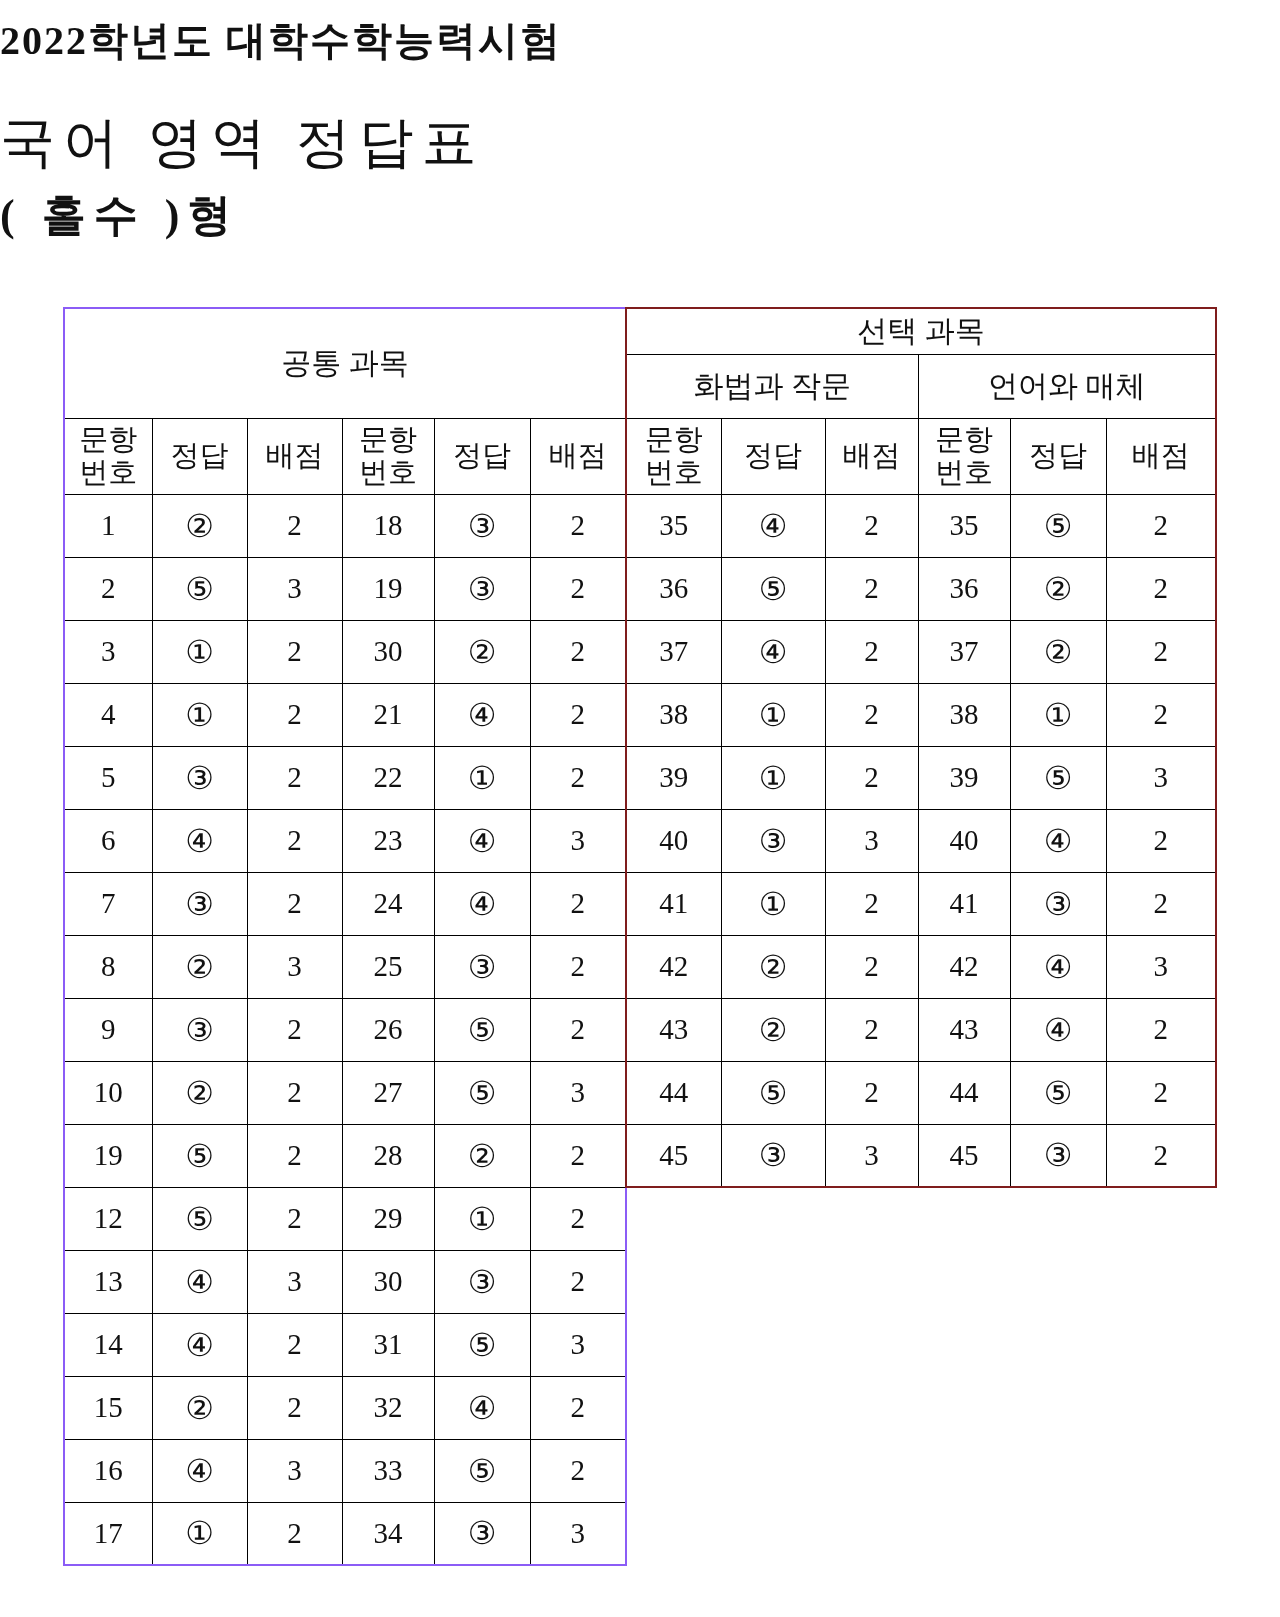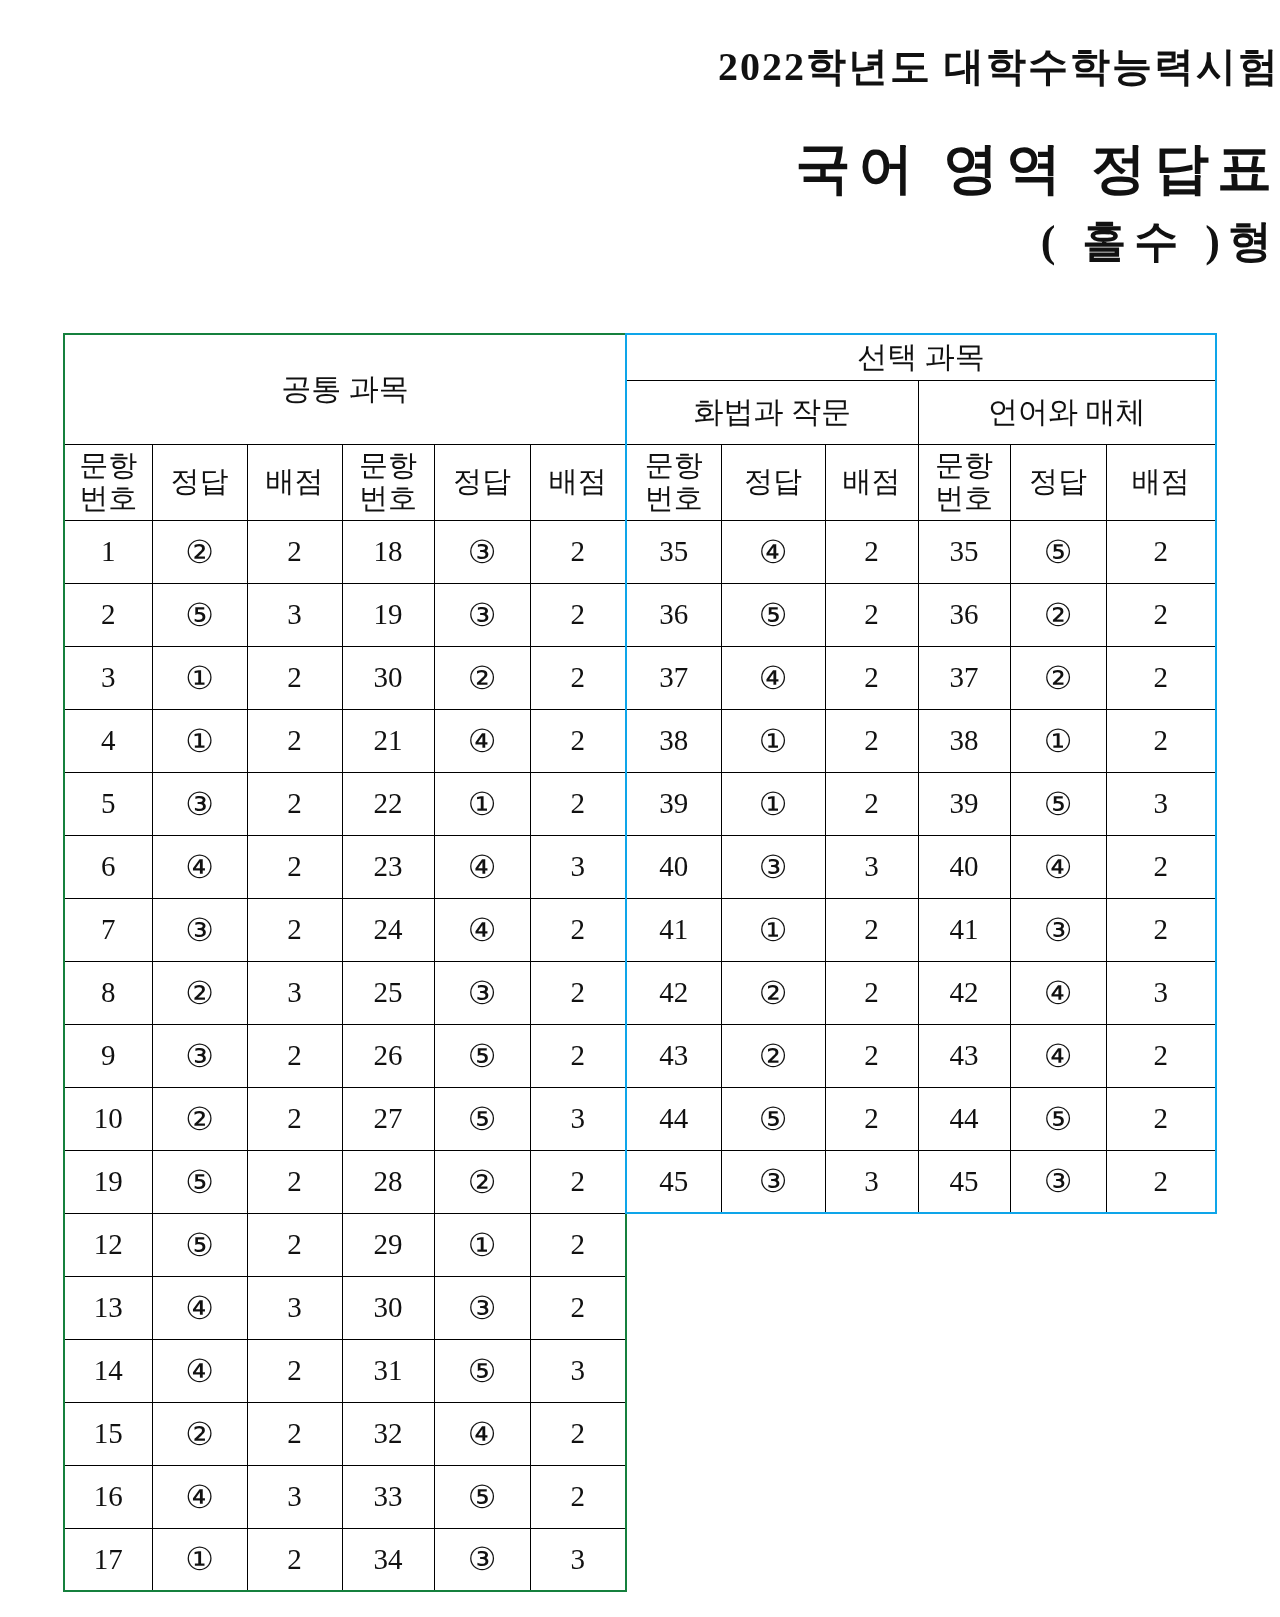--- a/index.html
+++ b/index.html
@@ -4,29 +4,29 @@
 <style>
   * { box-sizing: border-box; margin: 0; padding: 0; }
   html, body { background: #ffffff; }
   body {
     width: 1280px;
     height: 1617px;
     font-family: "Liberation Serif", "DejaVu Serif", serif;
     color: #111111;
     overflow: hidden;
   }
-  .doc-header { text-align: right; padding-top: 13px; margin-top: 26px; }
+  .doc-header { text-align: left; padding-top: 13px; }
   .title-exam {
     font-size: 40px;
     font-weight: 700;
     letter-spacing: 2px;
   }
   .title-subject {
     font-size: 55px;
-    font-weight: 700;
+    font-weight: 400;
     letter-spacing: 8px;
     margin-top: 38px;
   }
   .title-form {
     font-size: 44px;
     font-weight: 700;
     letter-spacing: 8px;
     margin-top: 6px;
   }
   .tables {
@@ -38,22 +38,22 @@
     border-collapse: collapse;
     table-layout: fixed;
   }
   td {
     border: 1px solid #000;
     text-align: center;
     vertical-align: middle;
     font-size: 29px;
     padding: 0;
   }
-  .left-table  { width: 562px; border: 2px solid #15803d; }
-  .right-table { width: 590px; border: 2px solid #0ea5e9; margin-left: -2px; }
+  .left-table  { width: 562px; border: 2px solid #8b5cf6; }
+  .right-table { width: 590px; border: 2px solid #7f1d1d; margin-left: -2px; }
   .r-group td { height: 110px; font-size: 30px; }
   .r-elect td { height: 46px;  font-size: 30px; }
   .r-sub   td { height: 64px;  font-size: 30px; }
   .r-cols  td { height: 76px;  font-size: 29px; }
   .r-data  td { height: 63px; }
   .qh { white-space: pre-line; line-height: 1.15; }
   .ans { font-size: 32px; }
 </style>
 </head>
 <body>

